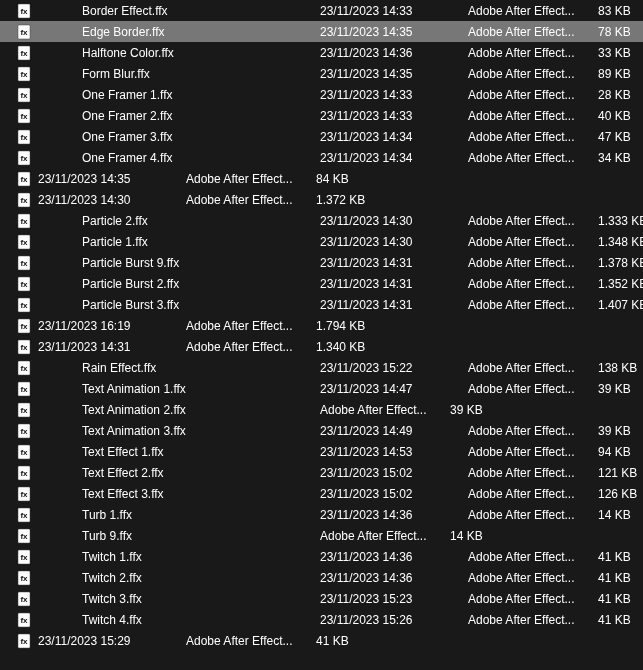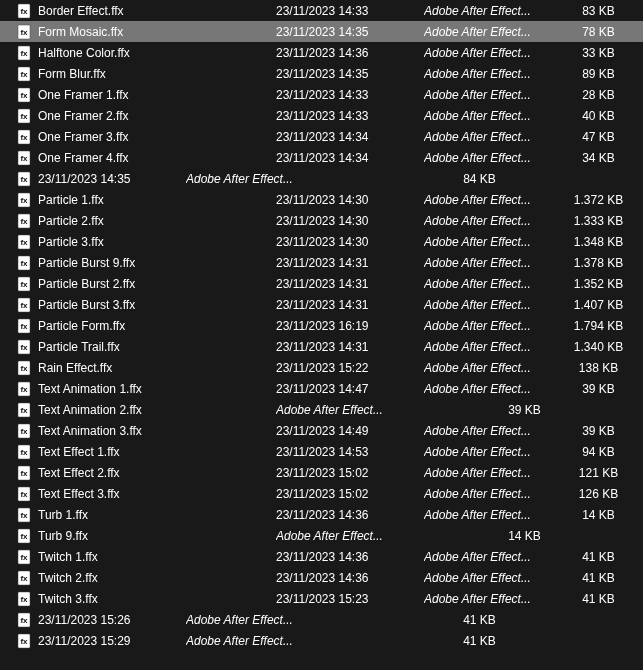--- a/index.html
+++ b/index.html
@@ -31,34 +31,34 @@
     flex: 0 0 16px;
     margin-right: 6px;
     display: flex;
     align-items: center;
     justify-content: center;
   }
   .col-name {
     flex: 0 0 238px;
     overflow: hidden;
     text-overflow: ellipsis;
+    margin-left: 44px;
   }
   .col-date {
     flex: 0 0 148px;
     overflow: hidden;
   }
   .col-type {
     flex: 0 0 130px;
     overflow: hidden;
     text-overflow: ellipsis;
-    font-style: italic;
   }
   .col-size {
     flex: 1;
-    text-align: center;
+    text-align: left;
   }
 </style>
 </head>
 <body>
 
 <div class="file-list" id="file-list">
     <div class="row">
       <span class="icon">
         <svg viewBox="0 0 16 16" width="16" height="16">
           <rect x="2" y="1" width="12" height="14" rx="1" fill="#ffffff"></rect>
@@ -72,21 +72,21 @@
       <span class="col-size">83 KB</span>
     </div>
     <div class="row selected">
       <span class="icon">
         <svg viewBox="0 0 16 16" width="16" height="16">
           <rect x="2" y="1" width="12" height="14" rx="1" fill="#ffffff"></rect>
           <rect x="2" y="1" width="12" height="14" rx="1" fill="none" stroke="#444" stroke-width="0.5"></rect>
           <text x="8" y="11" text-anchor="middle" font-family="Arial" font-size="8" font-weight="bold" fill="#111">fx</text>
         </svg>
       </span>
-      <span class="col-name">Form Mosaic.ffx</span>
+      <span class="col-name">Edge Border.ffx</span>
       <span class="col-date">23/11/2023 14:35</span>
       <span class="col-type">Adobe After Effect...</span>
       <span class="col-size">78 KB</span>
     </div>
     <div class="row">
       <span class="icon">
         <svg viewBox="0 0 16 16" width="16" height="16">
           <rect x="2" y="1" width="12" height="14" rx="1" fill="#ffffff"></rect>
           <rect x="2" y="1" width="12" height="14" rx="1" fill="none" stroke="#444" stroke-width="0.5"></rect>
           <text x="8" y="11" text-anchor="middle" font-family="Arial" font-size="8" font-weight="bold" fill="#111">fx</text>
@@ -175,49 +175,48 @@
       <span class="col-size">84 KB</span>
     </div>
     <div class="row">
       <span class="icon">
         <svg viewBox="0 0 16 16" width="16" height="16">
           <rect x="2" y="1" width="12" height="14" rx="1" fill="#ffffff"></rect>
           <rect x="2" y="1" width="12" height="14" rx="1" fill="none" stroke="#444" stroke-width="0.5"></rect>
           <text x="8" y="11" text-anchor="middle" font-family="Arial" font-size="8" font-weight="bold" fill="#111">fx</text>
         </svg>
       </span>
+      <span class="col-date">23/11/2023 14:30</span>
+      <span class="col-type">Adobe After Effect...</span>
+      <span class="col-size">1.372 KB</span>
+    </div>
+    <div class="row">
+      <span class="icon">
+        <svg viewBox="0 0 16 16" width="16" height="16">
+          <rect x="2" y="1" width="12" height="14" rx="1" fill="#ffffff"></rect>
+          <rect x="2" y="1" width="12" height="14" rx="1" fill="none" stroke="#444" stroke-width="0.5"></rect>
+          <text x="8" y="11" text-anchor="middle" font-family="Arial" font-size="8" font-weight="bold" fill="#111">fx</text>
+        </svg>
+      </span>
+      <span class="col-name">Particle 2.ffx</span>
+      <span class="col-date">23/11/2023 14:30</span>
+      <span class="col-type">Adobe After Effect...</span>
+      <span class="col-size">1.333 KB</span>
+    </div>
+    <div class="row">
+      <span class="icon">
+        <svg viewBox="0 0 16 16" width="16" height="16">
+          <rect x="2" y="1" width="12" height="14" rx="1" fill="#ffffff"></rect>
+          <rect x="2" y="1" width="12" height="14" rx="1" fill="none" stroke="#444" stroke-width="0.5"></rect>
+          <text x="8" y="11" text-anchor="middle" font-family="Arial" font-size="8" font-weight="bold" fill="#111">fx</text>
+        </svg>
+      </span>
       <span class="col-name">Particle 1.ffx</span>
       <span class="col-date">23/11/2023 14:30</span>
       <span class="col-type">Adobe After Effect...</span>
-      <span class="col-size">1.372 KB</span>
-    </div>
-    <div class="row">
-      <span class="icon">
-        <svg viewBox="0 0 16 16" width="16" height="16">
-          <rect x="2" y="1" width="12" height="14" rx="1" fill="#ffffff"></rect>
-          <rect x="2" y="1" width="12" height="14" rx="1" fill="none" stroke="#444" stroke-width="0.5"></rect>
-          <text x="8" y="11" text-anchor="middle" font-family="Arial" font-size="8" font-weight="bold" fill="#111">fx</text>
-        </svg>
-      </span>
-      <span class="col-name">Particle 2.ffx</span>
-      <span class="col-date">23/11/2023 14:30</span>
-      <span class="col-type">Adobe After Effect...</span>
-      <span class="col-size">1.333 KB</span>
-    </div>
-    <div class="row">
-      <span class="icon">
-        <svg viewBox="0 0 16 16" width="16" height="16">
-          <rect x="2" y="1" width="12" height="14" rx="1" fill="#ffffff"></rect>
-          <rect x="2" y="1" width="12" height="14" rx="1" fill="none" stroke="#444" stroke-width="0.5"></rect>
-          <text x="8" y="11" text-anchor="middle" font-family="Arial" font-size="8" font-weight="bold" fill="#111">fx</text>
-        </svg>
-      </span>
-      <span class="col-name">Particle 3.ffx</span>
-      <span class="col-date">23/11/2023 14:30</span>
-      <span class="col-type">Adobe After Effect...</span>
       <span class="col-size">1.348 KB</span>
     </div>
     <div class="row">
       <span class="icon">
         <svg viewBox="0 0 16 16" width="16" height="16">
           <rect x="2" y="1" width="12" height="14" rx="1" fill="#ffffff"></rect>
           <rect x="2" y="1" width="12" height="14" rx="1" fill="none" stroke="#444" stroke-width="0.5"></rect>
           <text x="8" y="11" text-anchor="middle" font-family="Arial" font-size="8" font-weight="bold" fill="#111">fx</text>
         </svg>
       </span>
@@ -253,34 +252,32 @@
       <span class="col-size">1.407 KB</span>
     </div>
     <div class="row">
       <span class="icon">
         <svg viewBox="0 0 16 16" width="16" height="16">
           <rect x="2" y="1" width="12" height="14" rx="1" fill="#ffffff"></rect>
           <rect x="2" y="1" width="12" height="14" rx="1" fill="none" stroke="#444" stroke-width="0.5"></rect>
           <text x="8" y="11" text-anchor="middle" font-family="Arial" font-size="8" font-weight="bold" fill="#111">fx</text>
         </svg>
       </span>
-      <span class="col-name">Particle Form.ffx</span>
       <span class="col-date">23/11/2023 16:19</span>
       <span class="col-type">Adobe After Effect...</span>
       <span class="col-size">1.794 KB</span>
     </div>
     <div class="row">
       <span class="icon">
         <svg viewBox="0 0 16 16" width="16" height="16">
           <rect x="2" y="1" width="12" height="14" rx="1" fill="#ffffff"></rect>
           <rect x="2" y="1" width="12" height="14" rx="1" fill="none" stroke="#444" stroke-width="0.5"></rect>
           <text x="8" y="11" text-anchor="middle" font-family="Arial" font-size="8" font-weight="bold" fill="#111">fx</text>
         </svg>
       </span>
-      <span class="col-name">Particle Trail.ffx</span>
       <span class="col-date">23/11/2023 14:31</span>
       <span class="col-type">Adobe After Effect...</span>
       <span class="col-size">1.340 KB</span>
     </div>
     <div class="row">
       <span class="icon">
         <svg viewBox="0 0 16 16" width="16" height="16">
           <rect x="2" y="1" width="12" height="14" rx="1" fill="#ffffff"></rect>
           <rect x="2" y="1" width="12" height="14" rx="1" fill="none" stroke="#444" stroke-width="0.5"></rect>
           <text x="8" y="11" text-anchor="middle" font-family="Arial" font-size="8" font-weight="bold" fill="#111">fx</text>
@@ -433,20 +430,21 @@
       <span class="col-size">41 KB</span>
     </div>
     <div class="row">
       <span class="icon">
         <svg viewBox="0 0 16 16" width="16" height="16">
           <rect x="2" y="1" width="12" height="14" rx="1" fill="#ffffff"></rect>
           <rect x="2" y="1" width="12" height="14" rx="1" fill="none" stroke="#444" stroke-width="0.5"></rect>
           <text x="8" y="11" text-anchor="middle" font-family="Arial" font-size="8" font-weight="bold" fill="#111">fx</text>
         </svg>
       </span>
+      <span class="col-name">Twitch 4.ffx</span>
       <span class="col-date">23/11/2023 15:26</span>
       <span class="col-type">Adobe After Effect...</span>
       <span class="col-size">41 KB</span>
     </div>
     <div class="row">
       <span class="icon">
         <svg viewBox="0 0 16 16" width="16" height="16">
           <rect x="2" y="1" width="12" height="14" rx="1" fill="#ffffff"></rect>
           <rect x="2" y="1" width="12" height="14" rx="1" fill="none" stroke="#444" stroke-width="0.5"></rect>
           <text x="8" y="11" text-anchor="middle" font-family="Arial" font-size="8" font-weight="bold" fill="#111">fx</text>

